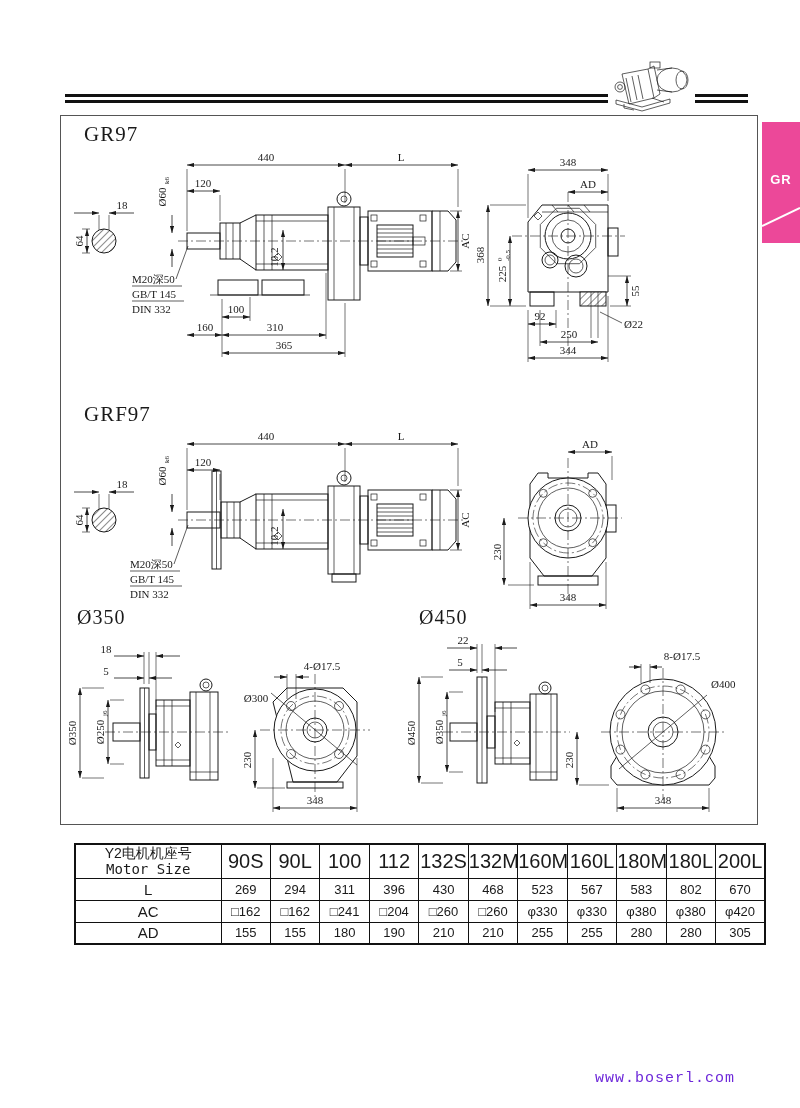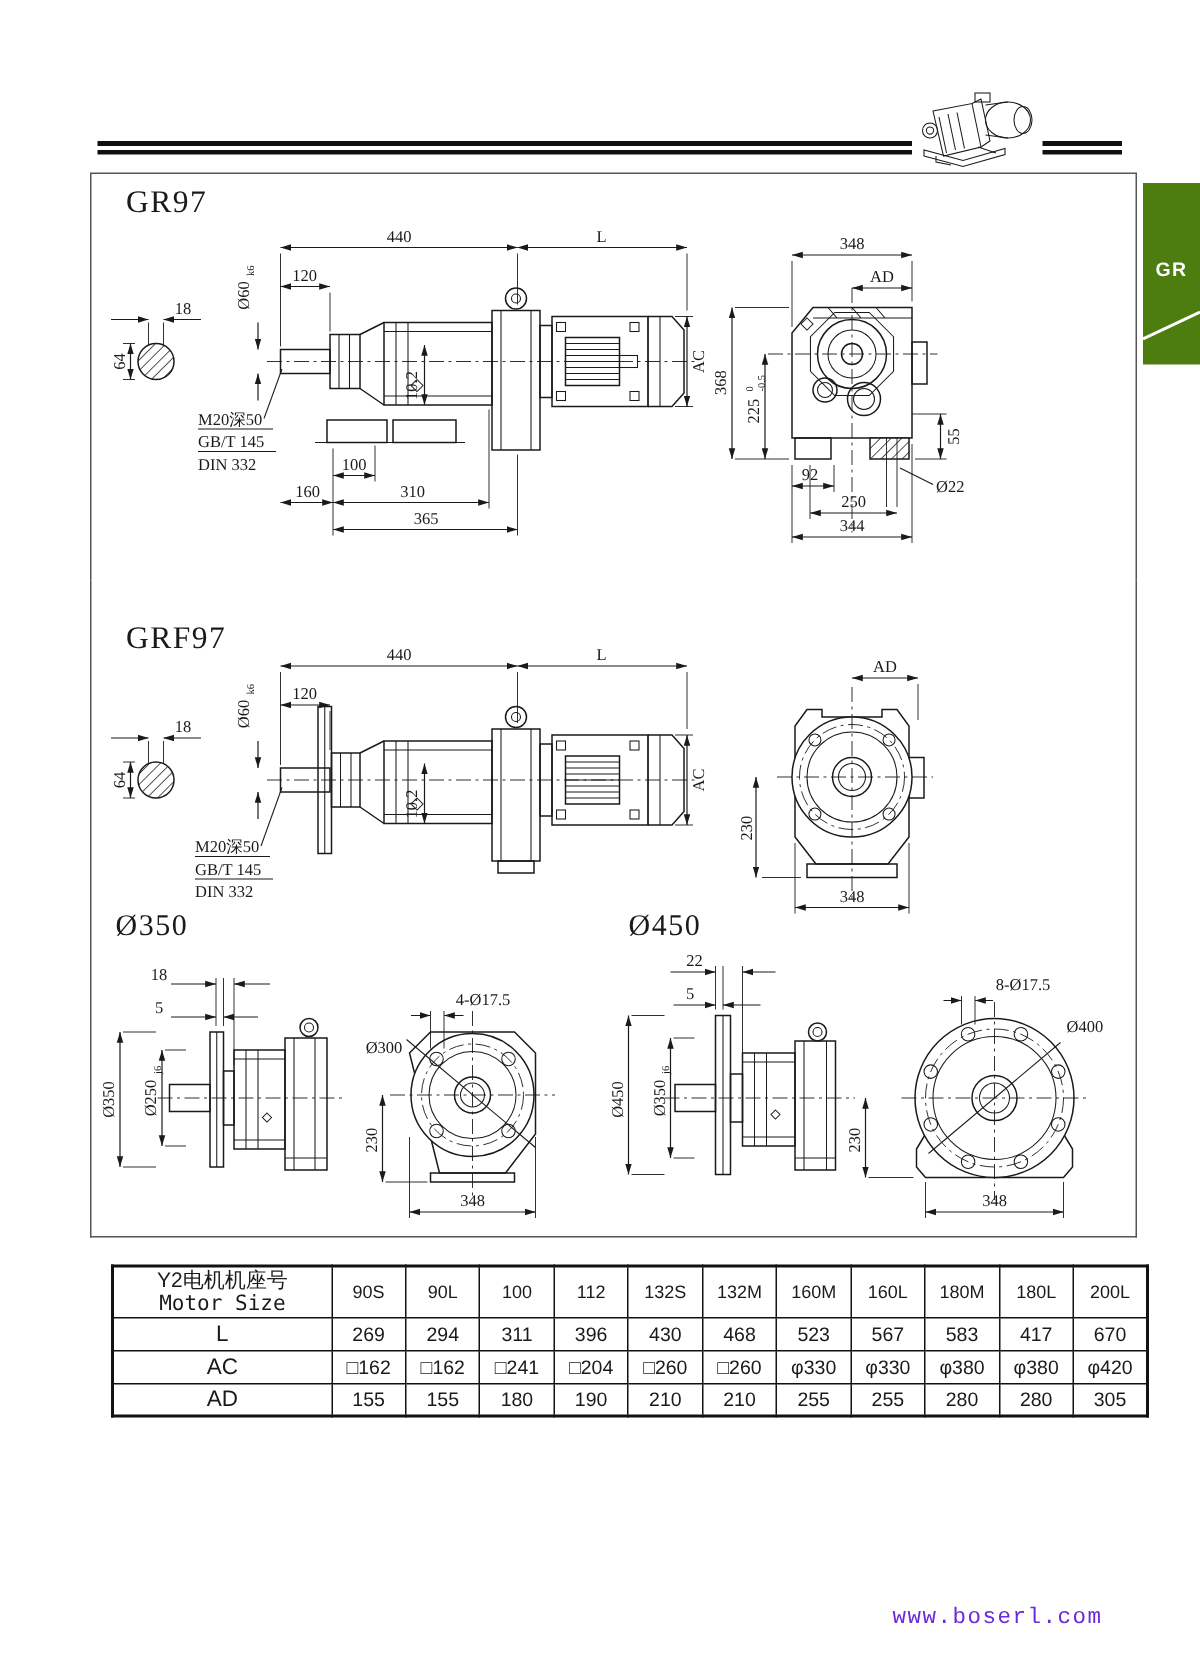--- a/index.html
+++ b/index.html
@@ -2,21 +2,21 @@
 <html><head>
 <meta charset="utf-8">
 <style>
   html,body{margin:0;padding:0;background:#fff;}
   .page{position:relative;width:800px;height:1108px;background:#fff;overflow:hidden;
         font-family:"Liberation Serif",serif;color:#1a1a1a;}
   .abs{position:absolute;}
   
   .hline{height:9px;background:linear-gradient(to bottom,#111 0 3px,#fff 3px 6px,#111 6px 9px);}
   
-  .tab{left:762px;top:122px;width:38px;height:121px;background:#4d7c0f;}
+  .tab{left:762px;top:122px;width:38px;height:121px;background:#ec4899;}
   .tab span{position:absolute;left:0;right:0;top:50px;text-align:center;color:#fff;
             font:bold 13px "Liberation Sans",sans-serif;letter-spacing:1px;}
   
   .secbox{border:1px solid #555;background:#fff;}
   .sectitle{font:21px "Liberation Serif",serif;letter-spacing:1px;}
   
   svg text{font-family:"Liberation Serif",serif;font-size:11px;fill:#1a1a1a;}
   svg text.sm{font-size:7px;}
   .ln{stroke:#1a1a1a;fill:none;stroke-width:1;}
   .lnt{stroke:#1a1a1a;fill:none;stroke-width:.7;}
@@ -27,21 +27,21 @@
   .hat{fill:url(#hatch);stroke:#1a1a1a;stroke-width:1;}
   .wh{fill:#fff;stroke:#1a1a1a;stroke-width:1;}
   
   table.dims{position:absolute;left:58px;top:843px;width:692px;border-collapse:collapse;
              table-layout:fixed;font-family:"Liberation Sans",sans-serif;margin-left:16px;}
   table.dims td,table.dims th{border:1px solid #111;text-align:center;vertical-align:middle;
              padding:0;font-weight:normal;}
   table.dims{border:2px solid #111;}
   .hcn{font:14px "Liberation Sans",sans-serif;display:block;line-height:16px;}
   .hen{font:14px "DejaVu Sans Mono",monospace;display:block;line-height:16px;}
-  .coltxt{font-size:12px;}
+  .coltxt{font-size:20px;}
   .celltxt{font-size:13px;}
   .rowlab{font-size:15px;}
   .hdr-row{height:34px;}
   .d-row{height:22px;}
   .footer{font:15px "Liberation Mono",monospace;letter-spacing:1px;color:#6d28d9;}
 </style>
 </head>
 <body>
 
 <div class="page">
@@ -80,21 +80,21 @@
     <span>GR</span>
     <svg width="38" height="121" style="position:absolute;left:0;top:0">
       <line x1="0" y1="104" x2="38" y2="86" stroke="#fff" stroke-width="2"></line>
     </svg>
   </div>
 
   <div class="abs secbox" style="left:60px;top:115px;width:696px;height:272px;"></div>
   <div class="abs secbox" style="left:60px;top:387px;width:696px;height:437px;border-top:none;"></div>
 
   <div class="abs sectitle" style="left:84px;top:122px;">GR97</div>
-  <div class="abs sectitle" style="left:84px;top:413px;">GRF97</div>
+  <div class="abs sectitle" style="left:84px;top:402px;">GRF97</div>
   <div class="abs sectitle" style="left:77px;top:606px;font-size:20px;">Ø350</div>
   <div class="abs sectitle" style="left:419px;top:606px;font-size:20px;">Ø450</div>
 
   <svg class="abs" style="left:60px;top:145px;" width="410" height="235" viewBox="0 0 410 235">
 
     <g>
       <circle cx="44" cy="96" r="12" class="hat"></circle>
       <path d="M39,70 V85 M49,70 V85" class="ext"></path>
       <line x1="14" y1="68" x2="39" y2="68" class="dima"></line>
       <line x1="74" y1="68" x2="49" y2="68" class="dima"></line>
@@ -497,21 +497,21 @@
       <td class="rowlab">L</td>
       <td class="celltxt">269</td>
       <td class="celltxt">294</td>
       <td class="celltxt">311</td>
       <td class="celltxt">396</td>
       <td class="celltxt">430</td>
       <td class="celltxt">468</td>
       <td class="celltxt">523</td>
       <td class="celltxt">567</td>
       <td class="celltxt">583</td>
-      <td class="celltxt">417</td>
+      <td class="celltxt">802</td>
       <td class="celltxt">670</td>
     </tr>
     <tr class="d-row">
       <td class="rowlab">AC</td>
       <td class="celltxt">□162</td>
       <td class="celltxt">□162</td>
       <td class="celltxt">□241</td>
       <td class="celltxt">□204</td>
       <td class="celltxt">□260</td>
       <td class="celltxt">□260</td>

